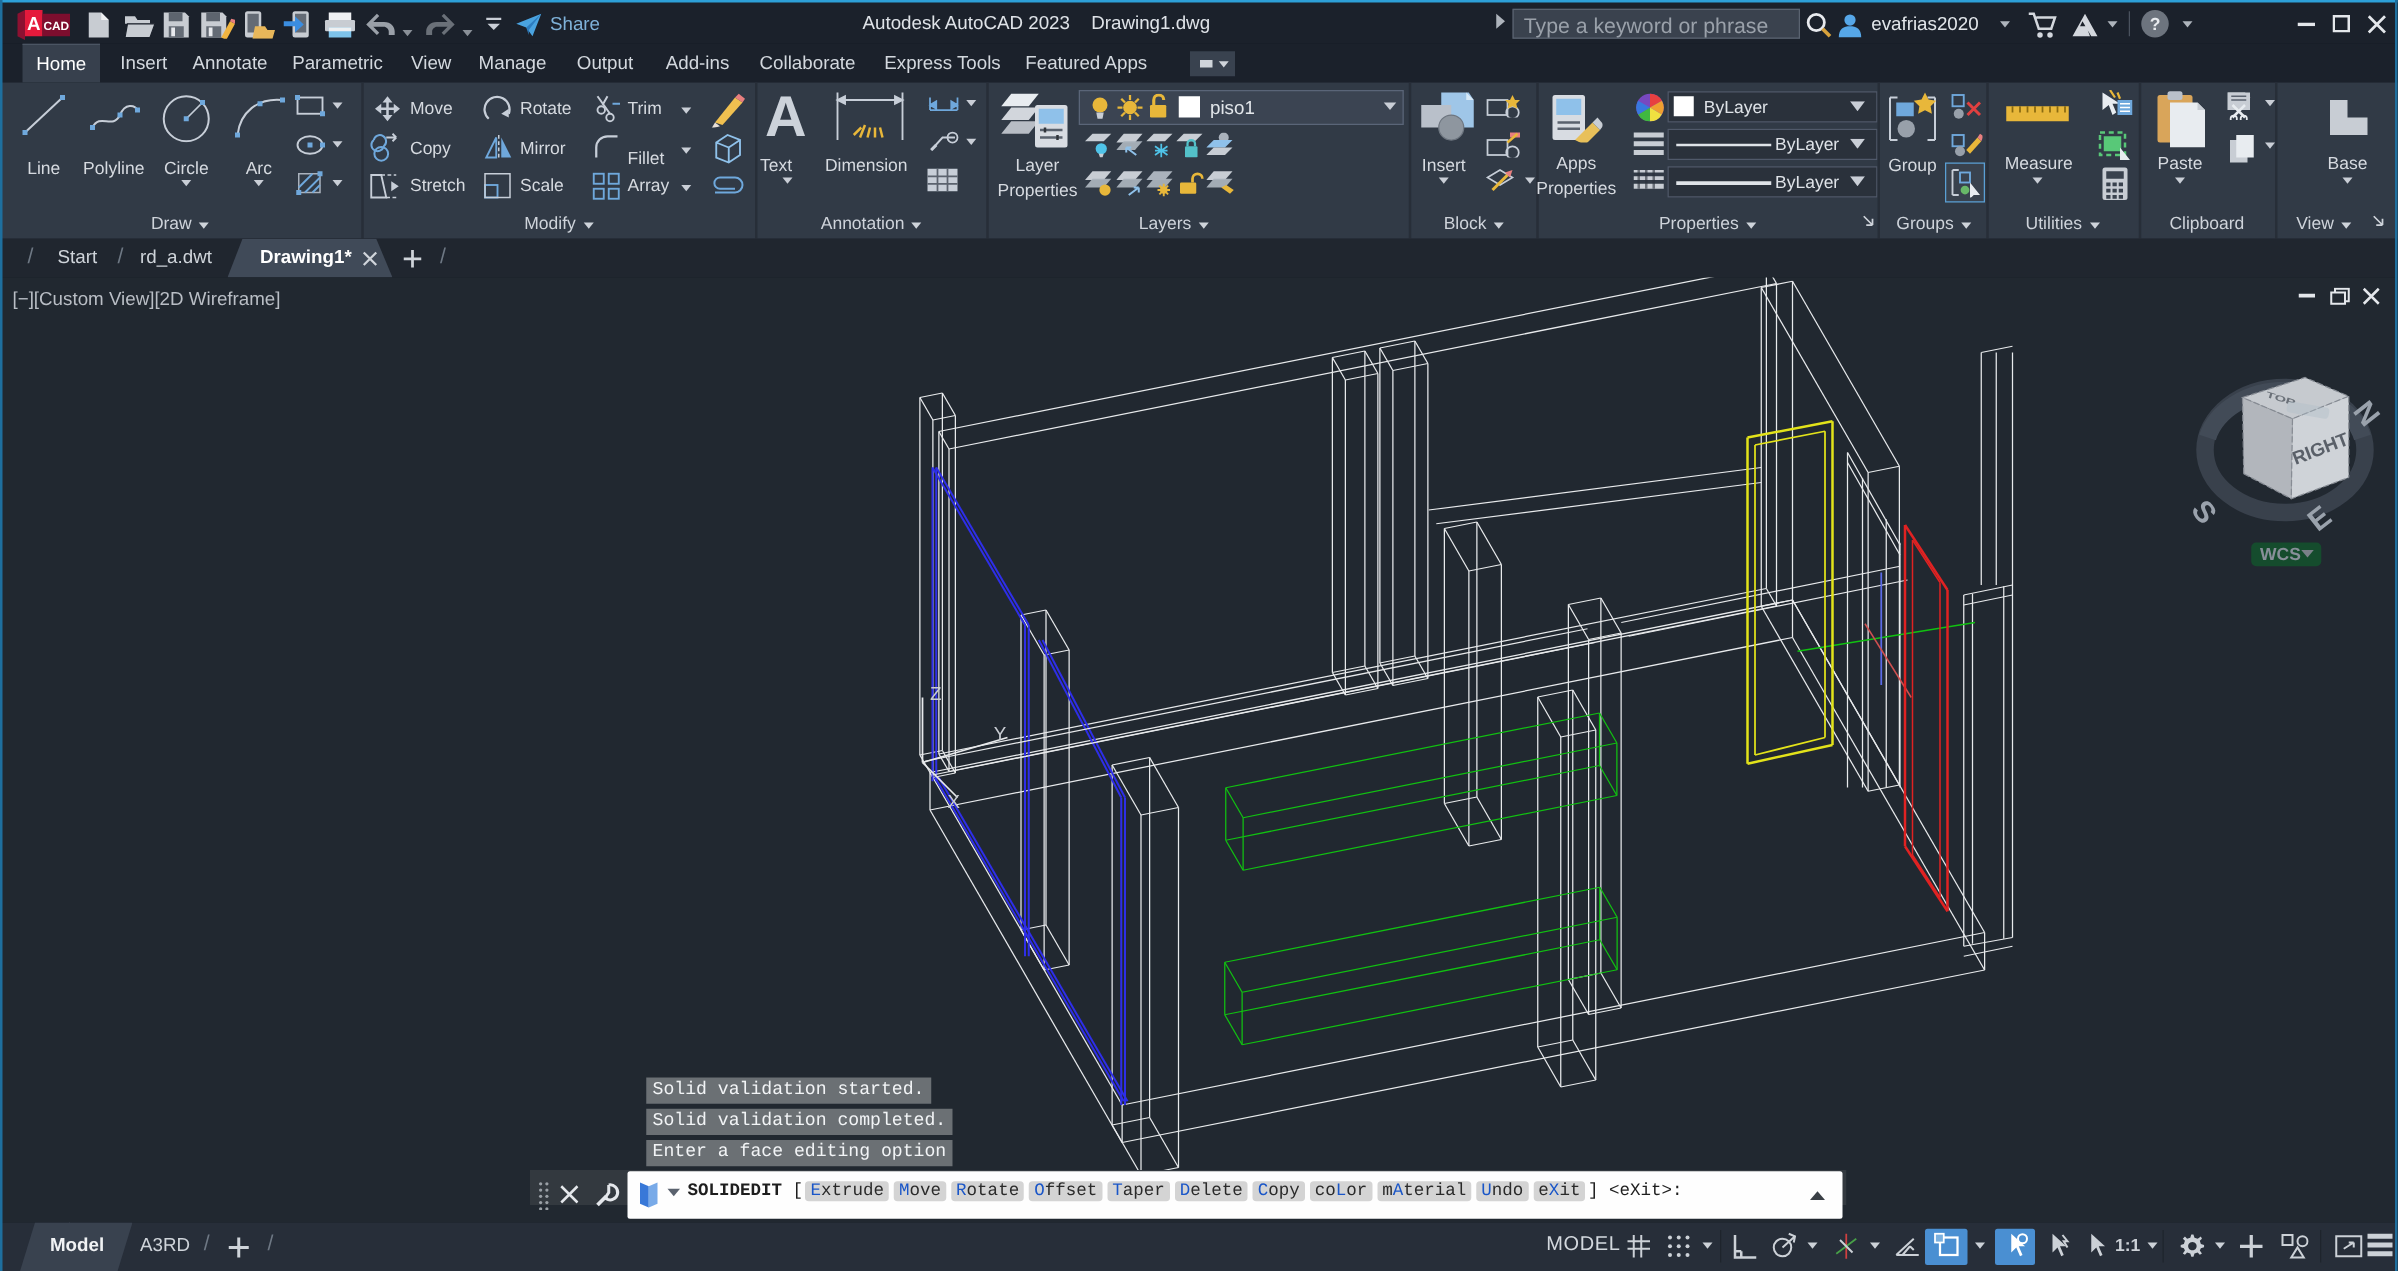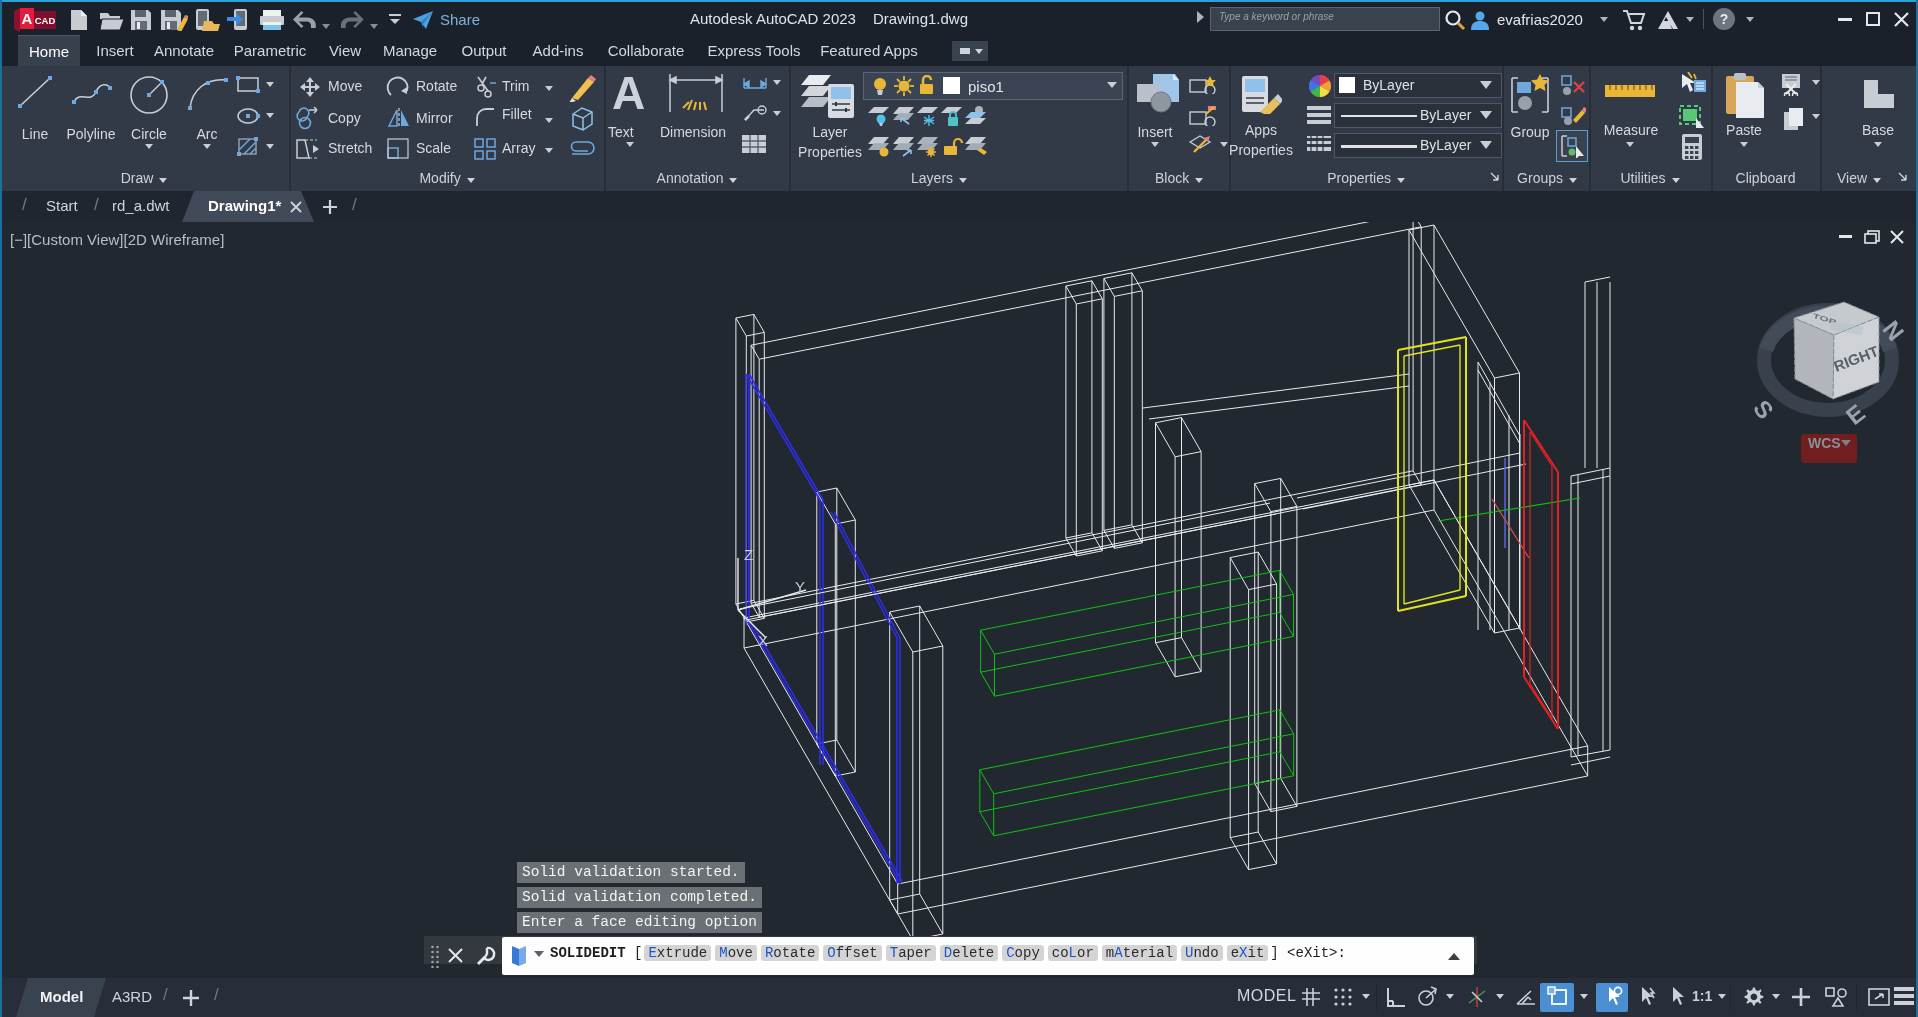--- a/index.html
+++ b/index.html
@@ -78,21 +78,21 @@
       </svg>
       <svg style="position:absolute;left:412px;top:8px" width="22" height="20" viewBox="0 0 22 20">
         <path d="M1 9 L21 1 L14 19 L9 12 Z" fill="#4aa3e0"></path>
         <path d="M9 12 L21 1 L11 14 L11 18 Z" fill="#2d7dc0"></path>
       </svg>
       <div class="abs" style="left:440px;top:9px;font-size:15px;color:#7fb2d9">Share</div>
       <div class="abs" style="left:690px;top:8px;font-size:15px;color:#dfe3e8">Autodesk AutoCAD 2023</div>
       <div class="abs" style="left:873px;top:8px;font-size:15px;color:#dfe3e8">Drawing1.dwg</div>
       <div class="abs" style="left:1197px;top:9px;width:0;height:0;border-top:6px solid transparent;border-bottom:6px solid transparent;border-left:7px solid #aeb4bc"></div>
       <div class="abs" style="left:1210px;top:5px;width:230px;height:24px;background:#3a424e;border:1px solid #5a6370">
-        <span style="position:absolute;left:8px;top:3px;font-size:10px;font-style:italic;color:#9aa1aa">Type a keyword or phrase</span>
+        <span style="position:absolute;left:8px;top:3px;font-size:17px;color:#9aa1aa">Type a keyword or phrase</span>
       </div>
       <svg style="position:absolute;left:1444px;top:7px" width="22" height="22" viewBox="0 0 22 22">
         <circle cx="9" cy="9" r="6.5" fill="none" stroke="#e8eaee" stroke-width="2.2"></circle>
         <path d="M14 14 L20 20" stroke="#d8a23c" stroke-width="3"></path>
       </svg>
       <svg style="position:absolute;left:1470px;top:8px" width="20" height="20" viewBox="0 0 20 20">
         <circle cx="10" cy="6" r="4.5" fill="#56a7e8"></circle>
         <path d="M1 20 C1 13 5 11 10 11 C15 11 19 13 19 20 Z" fill="#56a7e8"></path>
       </svg>
       <div class="abs" style="left:1497px;top:9px;font-size:15px;color:#e2e6ea">evafrias2020</div>
@@ -221,21 +221,21 @@
       <div class="abs" style="left:328px;top:44px;font-size:14px;color:#d6dae0;white-space:nowrap">Copy</div>
       <svg style="position:absolute;left:386px;top:40px" width="26" height="24" viewBox="0 0 26 24">
         <path d="M11 4 L3 20 L11 20 Z" stroke="#6fa8dc" stroke-width="1.5" fill="none"></path>
         <path d="M15 4 L23 20 L15 20 Z" fill="#6fa8dc"></path>
         <path d="M13 2 L13 22" stroke="#c7ced8" stroke-width="1.2" stroke-dasharray="3 2"></path>
       </svg>
       <div class="abs" style="left:416px;top:44px;font-size:14px;color:#d6dae0;white-space:nowrap">Mirror</div>
       <svg style="position:absolute;left:474px;top:40px" width="24" height="24" viewBox="0 0 24 24">
         <path d="M3 20 L3 12 A 9 9 0 0 1 12 3 L20 3" stroke="#c7ced8" stroke-width="1.8" fill="none"></path>
       </svg>
-      <div class="abs" style="left:502px;top:40px;font-size:14px;color:#d6dae0;white-space:nowrap">Fillet</div>
+      <div class="abs" style="left:502px;top:52px;font-size:14px;color:#d6dae0;white-space:nowrap">Fillet</div>
       <div class="abs" style="left:545px;top:52px;width:0;height:0;border-left:4px solid transparent;border-right:4px solid transparent;border-top:5px solid #c9ced6"></div>
       <svg style="position:absolute;left:568px;top:38px" width="28" height="28" viewBox="0 0 28 28">
         <path d="M5 10 L14 4 L24 8 L24 20 L15 26 L5 22 Z M5 10 L15 14 L24 8 M15 14 L15 26" stroke="#8fc1ea" stroke-width="1.5" fill="none"></path>
       </svg>
       <svg style="position:absolute;left:293px;top:70px" width="28" height="26" viewBox="0 0 28 26">
         <path d="M4 4 L12 4 L16 22 L4 22 Z" stroke="#c7ced8" stroke-width="1.5" fill="none"></path>
         <path d="M12 4 L24 4 M16 22 L24 22" stroke="#c7ced8" stroke-width="1.2" stroke-dasharray="3 2"></path>
         <path d="M20 9 L26 13 L20 17" fill="#c7ced8"></path>
       </svg>
       <div class="abs" style="left:328px;top:74px;font-size:14px;color:#d6dae0;white-space:nowrap">Stretch</div>
@@ -829,21 +829,21 @@
 <path d="M1794 318 L1844 302 L1879 317 L1834 335 Z" fill="#c6cacf"></path>
 <path d="M1794 318 L1834 335 L1833 399 L1795 379 Z" fill="#b2b6bc"></path>
 <path d="M1834 335 L1879 317 L1879 382 L1833 399 Z" fill="#cfd3d8"></path>
 <path d="M1794 318 L1844 302 L1879 317 L1834 335 Z M1834 335 L1833 399 M1794 318 L1795 379 M1879 317 L1879 382 M1795 379 L1833 399 L1879 382" stroke="#878c94" stroke-width="1" fill="none" stroke-dasharray="5 2"></path>
 <text x="1856" y="364" fill="#5a6069" font-size="15" font-weight="bold" text-anchor="middle" transform="rotate(-21 1856 358)" font-family="Liberation Sans">RIGHT</text>
 <text x="0" y="0" fill="#6a7078" font-size="12" font-weight="bold" text-anchor="middle" transform="translate(1824 321) rotate(17) scale(1 0.55)" font-family="Liberation Sans">TOP</text>
             <rect x="-14" y="-7" width="34" height="9" rx="3" fill="#aebdc9" opacity="0.4" transform="translate(1843 330) rotate(10)"></rect>
 </g>
 </g>
       </svg>
-      <div class="abs" style="left:1801px;top:212px;width:56px;height:29px;background:#7f1d1d;border-radius:4px;opacity:0.85">
+      <div class="abs" style="left:1801px;top:212px;width:56px;height:19px;background:#14532d;border-radius:4px;opacity:0.85">
         <span style="position:absolute;left:7px;top:1px;font-size:14px;color:#9aa2ac;font-weight:bold">WCS</span>
         <span style="position:absolute;left:40px;top:6px;width:0;height:0;border-left:5px solid transparent;border-right:5px solid transparent;border-top:6px solid #8a9098"></span>
       </div>
       <div class="abs mono" style="left:517px;top:640px;height:21px;background:rgba(120,124,128,0.85);color:#f2f4f6;font-size:14.5px;line-height:21px;padding:0 5px;white-space:nowrap">Solid validation started.</div>
       <div class="abs mono" style="left:517px;top:665px;height:21px;background:rgba(120,124,128,0.85);color:#f2f4f6;font-size:14.5px;line-height:21px;padding:0 5px;white-space:nowrap">Solid validation completed.</div>
       <div class="abs mono" style="left:517px;top:690px;height:21px;background:rgba(120,124,128,0.85);color:#f2f4f6;font-size:14.5px;line-height:21px;padding:0 5px;white-space:nowrap">Enter a face editing option</div>
       <div class="abs" style="left:424px;top:714px;width:1053px;height:28px;background:#33393f">
         <svg style="position:absolute;left:6px;top:8px" width="10" height="24" viewBox="0 0 10 24">
           <g fill="#9aa0a6">
             <circle cx="2.5" cy="3" r="1.3"></circle>

